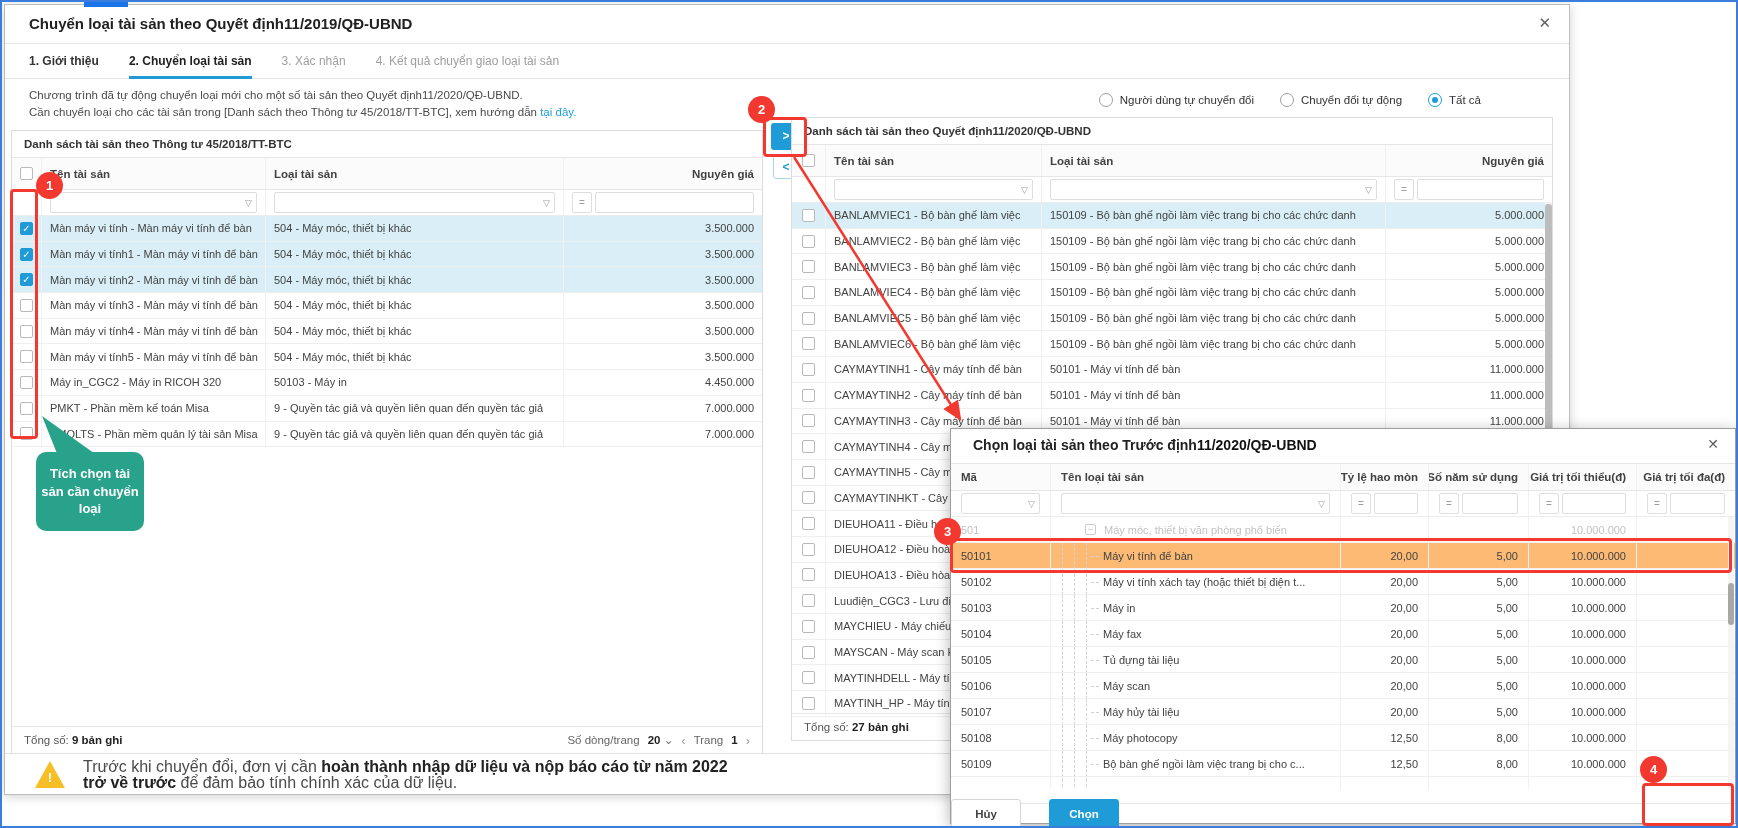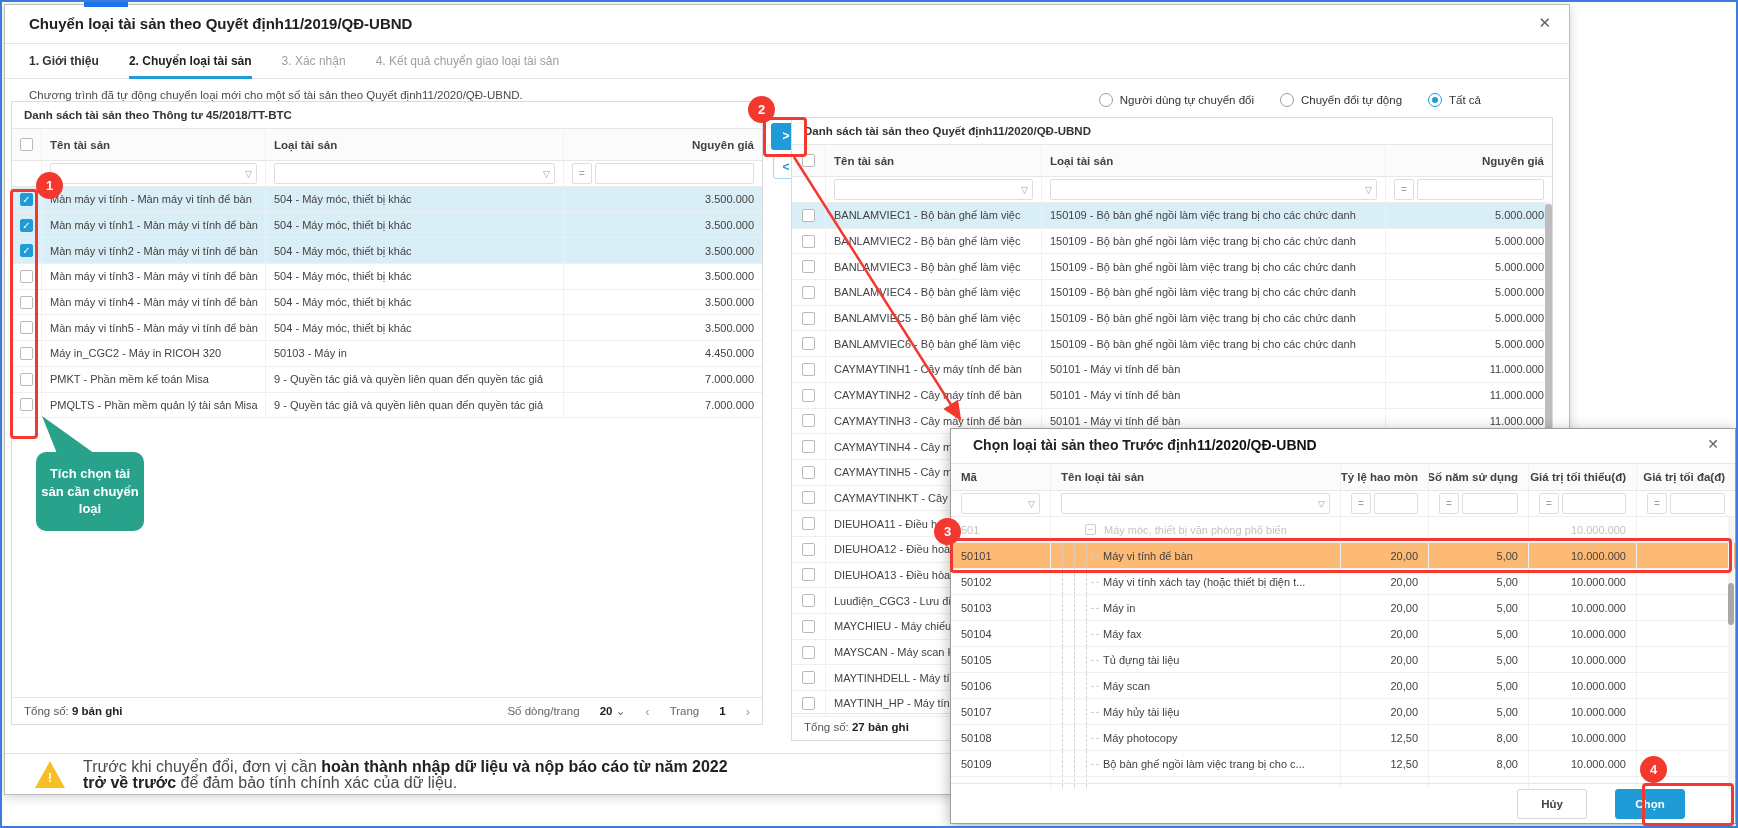--- a/index.html
+++ b/index.html
@@ -23,21 +23,21 @@
   .intro{position:absolute;left:24px;top:82px;font-size:11.5px;color:#4a4a4a;line-height:17px;}
   .link{color:#1f9cd7;cursor:pointer;}
   .radios{position:absolute;right:88px;top:88px;display:flex;gap:26px;align-items:center;font-size:11.5px;color:#333;}
   .radio-item{display:flex;align-items:center;gap:7px;cursor:pointer;}
   .radio-circle{width:14px;height:14px;border:1.5px solid #9e9e9e;border-radius:50%;box-sizing:border-box;position:relative;background:#fff;}
   .radio-circle.sel{border-color:#1f9cd7;}
   .radio-circle.sel::after{content:"";position:absolute;left:2.5px;top:2.5px;width:6px;height:6px;border-radius:50%;background:#1f9cd7;}
 
   
   .panel{position:absolute;border:1px solid #dcdcdc;background:#fff;box-sizing:border-box;}
-  .panel.pl{left:6px;top:96px;width:752px;height:624px;}
+  .panel.pl{left:6px;top:125px;width:752px;height:624px;}
   .panel.pr{left:786px;top:112px;width:762px;height:624px;}
   .panel-title{height:26px;line-height:26px;padding-left:12px;font-size:11.5px;font-weight:700;color:#333;
                border-bottom:1px solid #e6e6e6;white-space:nowrap;overflow:hidden;}
   .thead,.tfilter,.trow{display:grid;box-sizing:border-box;}
   .pl .thead,.pl .tfilter,.pl .trow{grid-template-columns:30px 224px 298px 1fr;}
   .pr .thead,.pr .tfilter,.pr .trow{grid-template-columns:34px 216px 344px 1fr;}
   .thead{height:32px;border-bottom:1px solid #e6e6e6;background:#fbfbfb;}
   .thead .cell{display:flex;align-items:center;font-weight:700;font-size:11.5px;color:#424242;}
   .tfilter{height:26px;border-bottom:1px solid #ededed;background:#fff;}
   .tfilter .cell{display:flex;align-items:center;gap:3px;}
@@ -53,21 +53,21 @@
   .checkbox.checked{background:#1f9cd7;border-color:#1f9cd7;}
   .fbox{flex:1;height:19px;border:1px solid #dedede;border-radius:2px;background:#fff;display:flex;
         align-items:center;justify-content:flex-end;padding-right:4px;}
   .funnel{font-size:9px;color:#9e9e9e;font-style:normal;}
   .eq{width:18px;height:19px;border:1px solid #dedede;border-radius:2px;color:#9e9e9e;font-size:10px;
       display:flex;align-items:center;justify-content:center;background:#fff;}
   .fbox2{flex:1;height:19px;border:1px solid #dedede;border-radius:2px;background:#fff;}
   .panel-footer{position:absolute;left:0;right:0;bottom:0;height:26px;border-top:1px solid #e6e6e6;
                 display:flex;align-items:center;justify-content:space-between;padding:0 12px;font-size:11.5px;color:#555;}
   .panel-footer b{color:#222;}
-  .pgr{display:flex;align-items:center;gap:20px;color:#666;}
+  .pgr{display:flex;align-items:center;gap:8px;color:#666;}
   .pgr .chev{color:#9e9e9e;font-size:13px;cursor:pointer;}
   .pgr b{color:#222;font-weight:700;}
   .vscroll{position:absolute;right:0;top:84px;bottom:26px;width:7px;background:#f4f4f4;}
   .vscroll .thumb{position:absolute;top:2px;left:0;width:7px;height:385px;background:#bdbdbd;border-radius:3px;}
 
   
   .xfer{position:absolute;text-align:center;cursor:pointer;border-radius:3px;font-size:12px;font-weight:700;box-sizing:border-box;}
   .xfer.right{left:766px;top:118px;width:30px;height:27px;line-height:27px;background:#1f9cd7;color:#fff;}
   .xfer.left{left:768px;top:150px;width:26px;height:24px;line-height:22px;background:#fff;color:#1f9cd7;border:1px solid #a6d8ee;}
 
@@ -103,22 +103,22 @@
   .guides{display:inline-flex;height:26px;}
   .guides i{border-left:1px dashed #d2d2d2;margin-left:11px;height:26px;}
   .nm{margin-left:4px;}
   .nm::before{content:"";display:inline-block;width:8px;border-top:1px dashed #d2d2d2;vertical-align:middle;margin-right:4px;}
   .orow.grp .nm::before{display:none;}
   .collapse{display:inline-block;width:11px;height:11px;line-height:9px;border:1px solid #cccccc;color:#b5b5b5;
             font-size:9px;text-align:center;margin:0 4px 0 34px;border-radius:2px;box-sizing:border-box;}
   .orow.partial{position:absolute;left:0;right:0;top:348px;height:12px;overflow:hidden;border-bottom:none;}
   .ov-scroll{position:absolute;right:1px;top:88px;width:6px;height:272px;background:#f4f4f4;}
   .ov-scroll .thumb{position:absolute;top:66px;left:0;width:6px;height:42px;background:#a8a8a8;border-radius:3px;}
-  .ov-buttons{position:absolute;left:0;right:0;bottom:0;height:40px;border-top:1px solid #e6e6e6;
-              display:flex;align-items:center;justify-content:flex-end;gap:28px;padding-right:50px;box-sizing:border-box;}
+  .ov-buttons{position:absolute;left:0;right:0;bottom:0;height:20px;border-top:1px solid #e6e6e6;
+              display:flex;align-items:center;justify-content:flex-start;gap:28px;padding-right:50px;box-sizing:border-box;}
   .btn{height:30px;min-width:70px;border-radius:3px;font-size:11.5px;font-weight:700;cursor:pointer;
        font-family:"Liberation Sans","DejaVu Sans",sans-serif;}
   .btn.ghost{background:#fff;border:1px solid #d6d6d6;color:#424242;}
   .btn.primary{background:#1f9cd7;border:1px solid #1f9cd7;color:#fff;}
 
   
   .annsvg{position:absolute;left:0;top:0;width:1738px;height:828px;z-index:60;pointer-events:none;}
   .ann-circle{position:absolute;width:27px;height:27px;border-radius:50%;background:#f3392f;color:#fff;
               font-size:13px;font-weight:700;text-align:center;line-height:27px;z-index:80;}
   .ann-box{position:absolute;border:3px solid #f3392f;border-radius:4px;box-sizing:border-box;z-index:70;}

